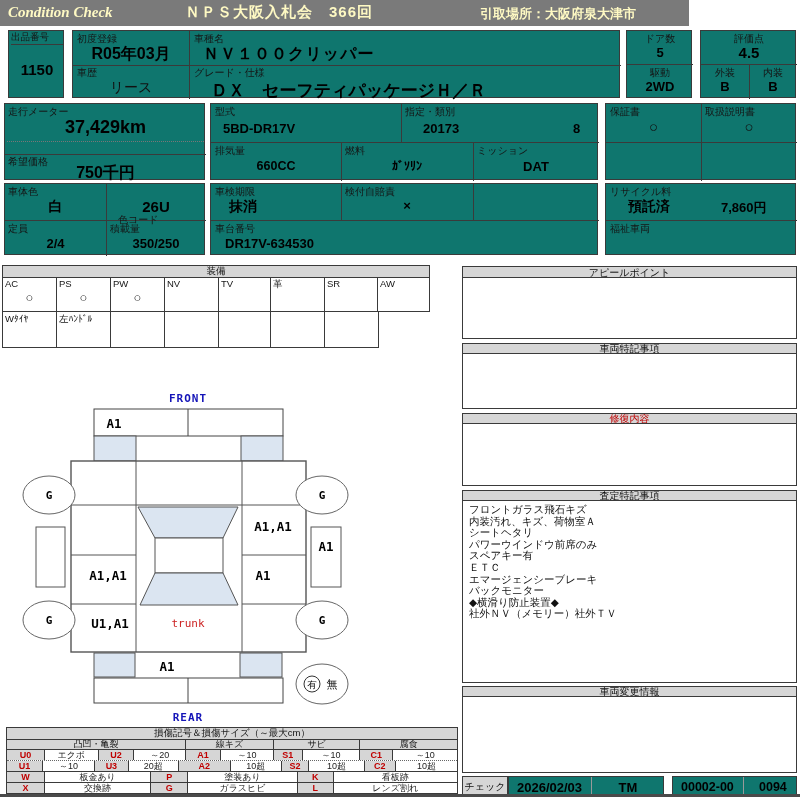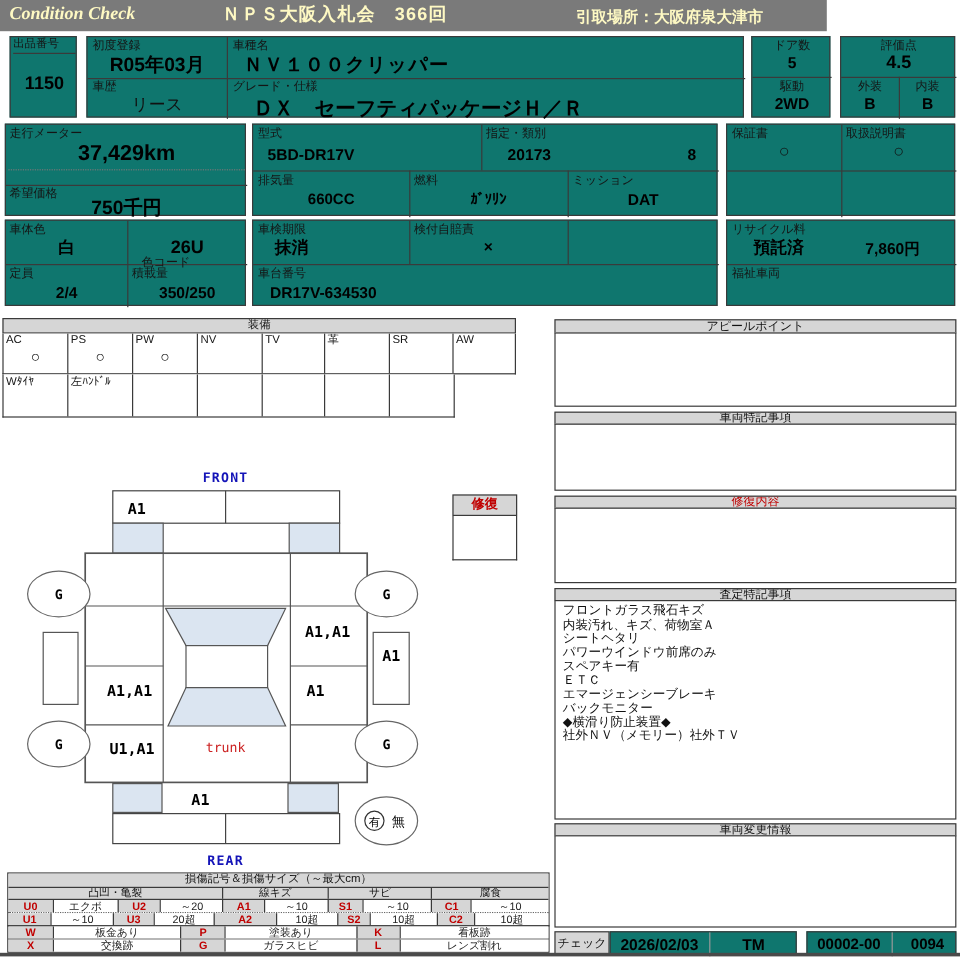--- a/index.html
+++ b/index.html
@@ -272,24 +272,20 @@
     <text x="263" y="580" text-anchor="middle" font-size="12.5" font-weight="bold">A1</text>
     <text x="110" y="628" text-anchor="middle" font-size="12.5" font-weight="bold">U1,A1</text>
     <text x="167" y="671" text-anchor="middle" font-size="12.5" font-weight="bold">A1</text>
 
     <ellipse cx="322" cy="684" rx="26" ry="20" fill="#fff" stroke="#666"></ellipse>
     <circle cx="312" cy="684" r="8" fill="none" stroke="#333"></circle>
     <text x="312" y="688" text-anchor="middle" font-size="9.5" font-family="'Liberation Sans',sans-serif">有</text>
     <text x="332" y="688" text-anchor="middle" font-size="11" font-family="'Liberation Sans',sans-serif">無</text>
   </svg>
 
-  <div class="a" style="left:377px;top:412px;width:54px;height:52px;">
-    <div class="tbar red" style="height:16px;line-height:15px;font-weight:bold;font-size:11px;">修復</div>
-    <div class="panelbody" style="height:36px;border-top:none;"></div>
-  </div>
 
 
   <div class="a" style="left:6px;top:727px;width:452px;border:1px solid #3a3a3a;">
     <div class="tbar" style="height:11px;line-height:10px;font-size:9.5px;border:none;border-bottom:1px solid #3a3a3a;">損傷記号＆損傷サイズ（～最大cm）</div>
     <div class="lgrow" style="height:9px;background:#d6d6d6;border-bottom:1px solid #3a3a3a;font-size:9px;line-height:9px;text-align:center;">
       <div class="lgcell first ct" style="width:179px;">凸凹・亀裂</div>
       <div class="lgcell ct" style="width:88px;">線キズ</div>
       <div class="lgcell ct" style="width:87px;">サビ</div>
       <div class="lgcell ct" style="width:98px;">腐食</div>
     </div>

